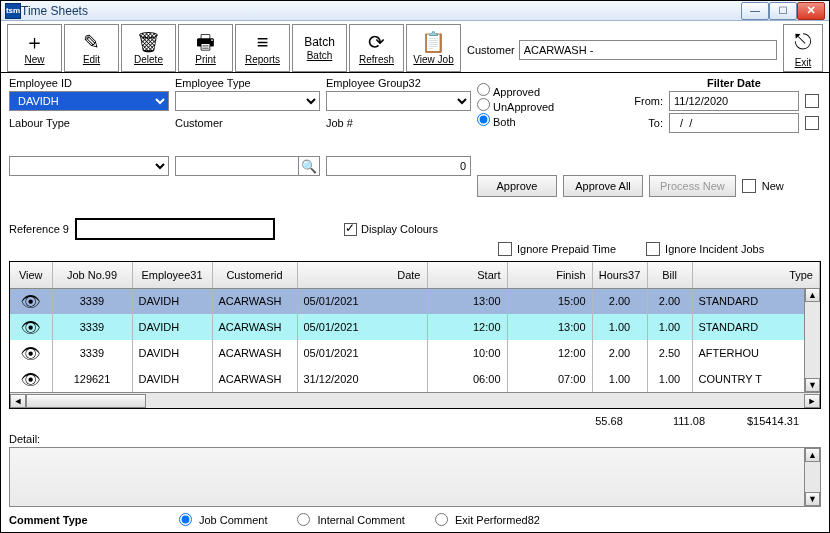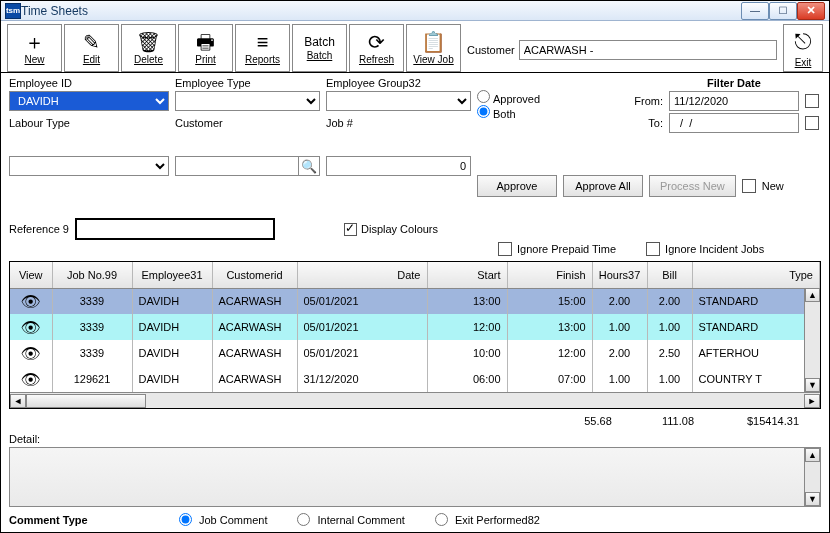--- a/index.html
+++ b/index.html
@@ -239,21 +239,21 @@
   .vscroll-side .arrow {
     height:14px;
     border:1px solid #888;
     background:linear-gradient(#fafafa,#ddd);
     font-size:9px;
     display:flex; align-items:center; justify-content:center;
   }
 
   .totals {
     display:flex;
-    padding:4px 30px 4px 5px;
+    padding:4px 30px 4px 16px;
     gap:0;
   }
   .totals .sp1 { width:552px; }
   .totals .t { width:80px; text-align:center; }
   .totals .t3 { flex:1; text-align:right; }
 
   .detail-area {
     padding: 2px 8px;
   }
   .detail-box {
@@ -351,20 +351,21 @@
       <span class="lbl">Exit</span>
     </div>
   </div>
 
   <div class="filters">
     <div class="flabel">Employee ID</div>
     <div class="flabel">Employee Type</div>
     <div class="flabel">Employee Group32</div>
     <div class="radios" style="grid-row:span 3">
       <label><input type="radio" name="appr" style=""><span>Approved</span></label>
+      <label><input type="radio" name="appr" style=""><span>UnApproved</span></label>
       <label><input type="radio" name="appr" checked="" style=""><span>Both</span></label>
     </div>
     <div></div>
     <div class="ftitle">Filter Date</div>
     <div></div>
 
     <select class="selected">
       <option>DAVIDH</option>
     </select>
     <select><option></option></select>

